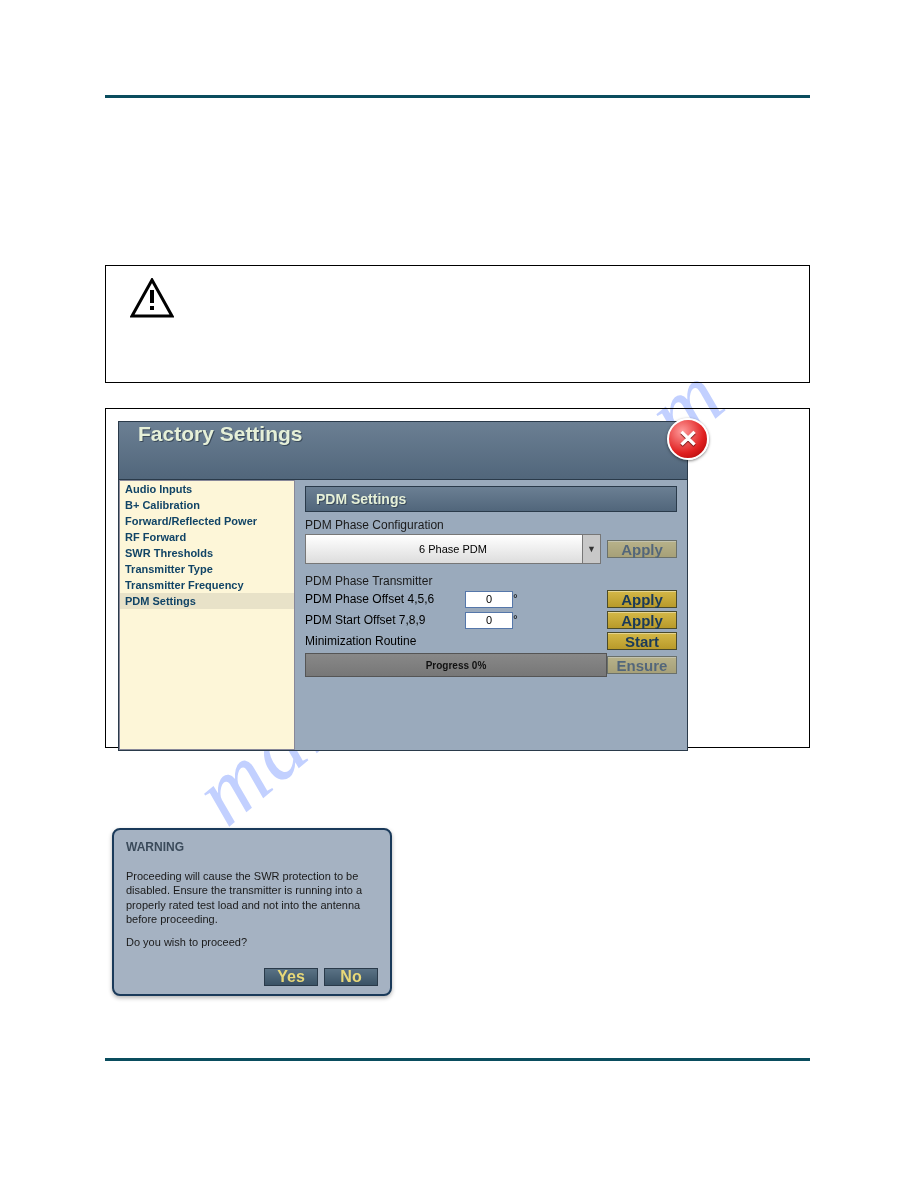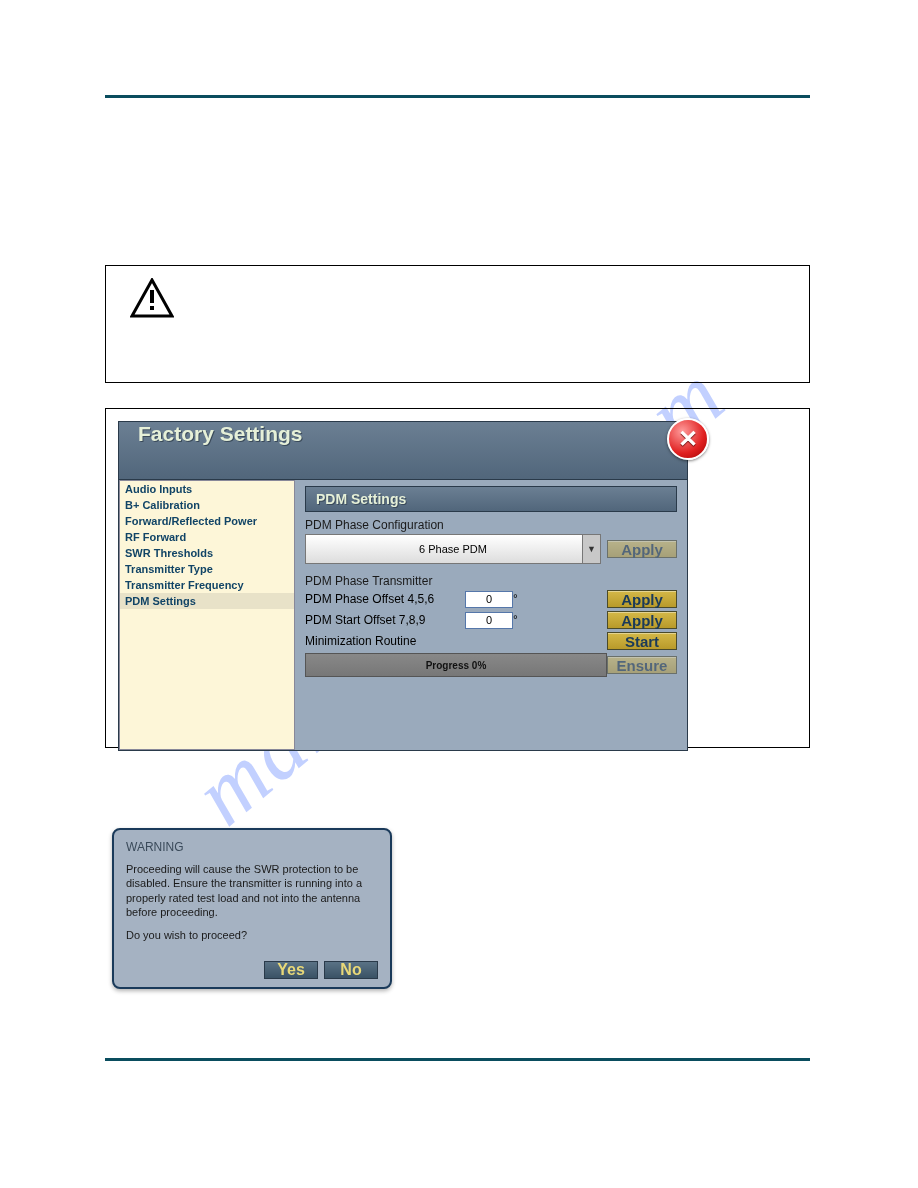--- a/index.html
+++ b/index.html
@@ -209,24 +209,24 @@
     left: 112px;
     top: 828px;
     width: 280px;
     border: 2px solid #1a3a5a;
     border-radius: 8px;
     background: #a5b2c2;
     padding: 10px 12px 8px 12px;
     box-shadow: 0 2px 4px rgba(0,0,0,0.3);
   }
   .warn-title {
-    font-weight: normal;
+    font-weight: bold;
     color: #3a4a5a;
     font-size: 12px;
-    margin-bottom: 8px;
+    margin-bottom: 15px;
   }
   .warn-text {
     font-size: 11px;
     color: #1a1a1a;
     line-height: 1.3;
     margin-bottom: 10px;
   }
   .warn-prompt {
     font-size: 11px;
     color: #1a1a1a;

